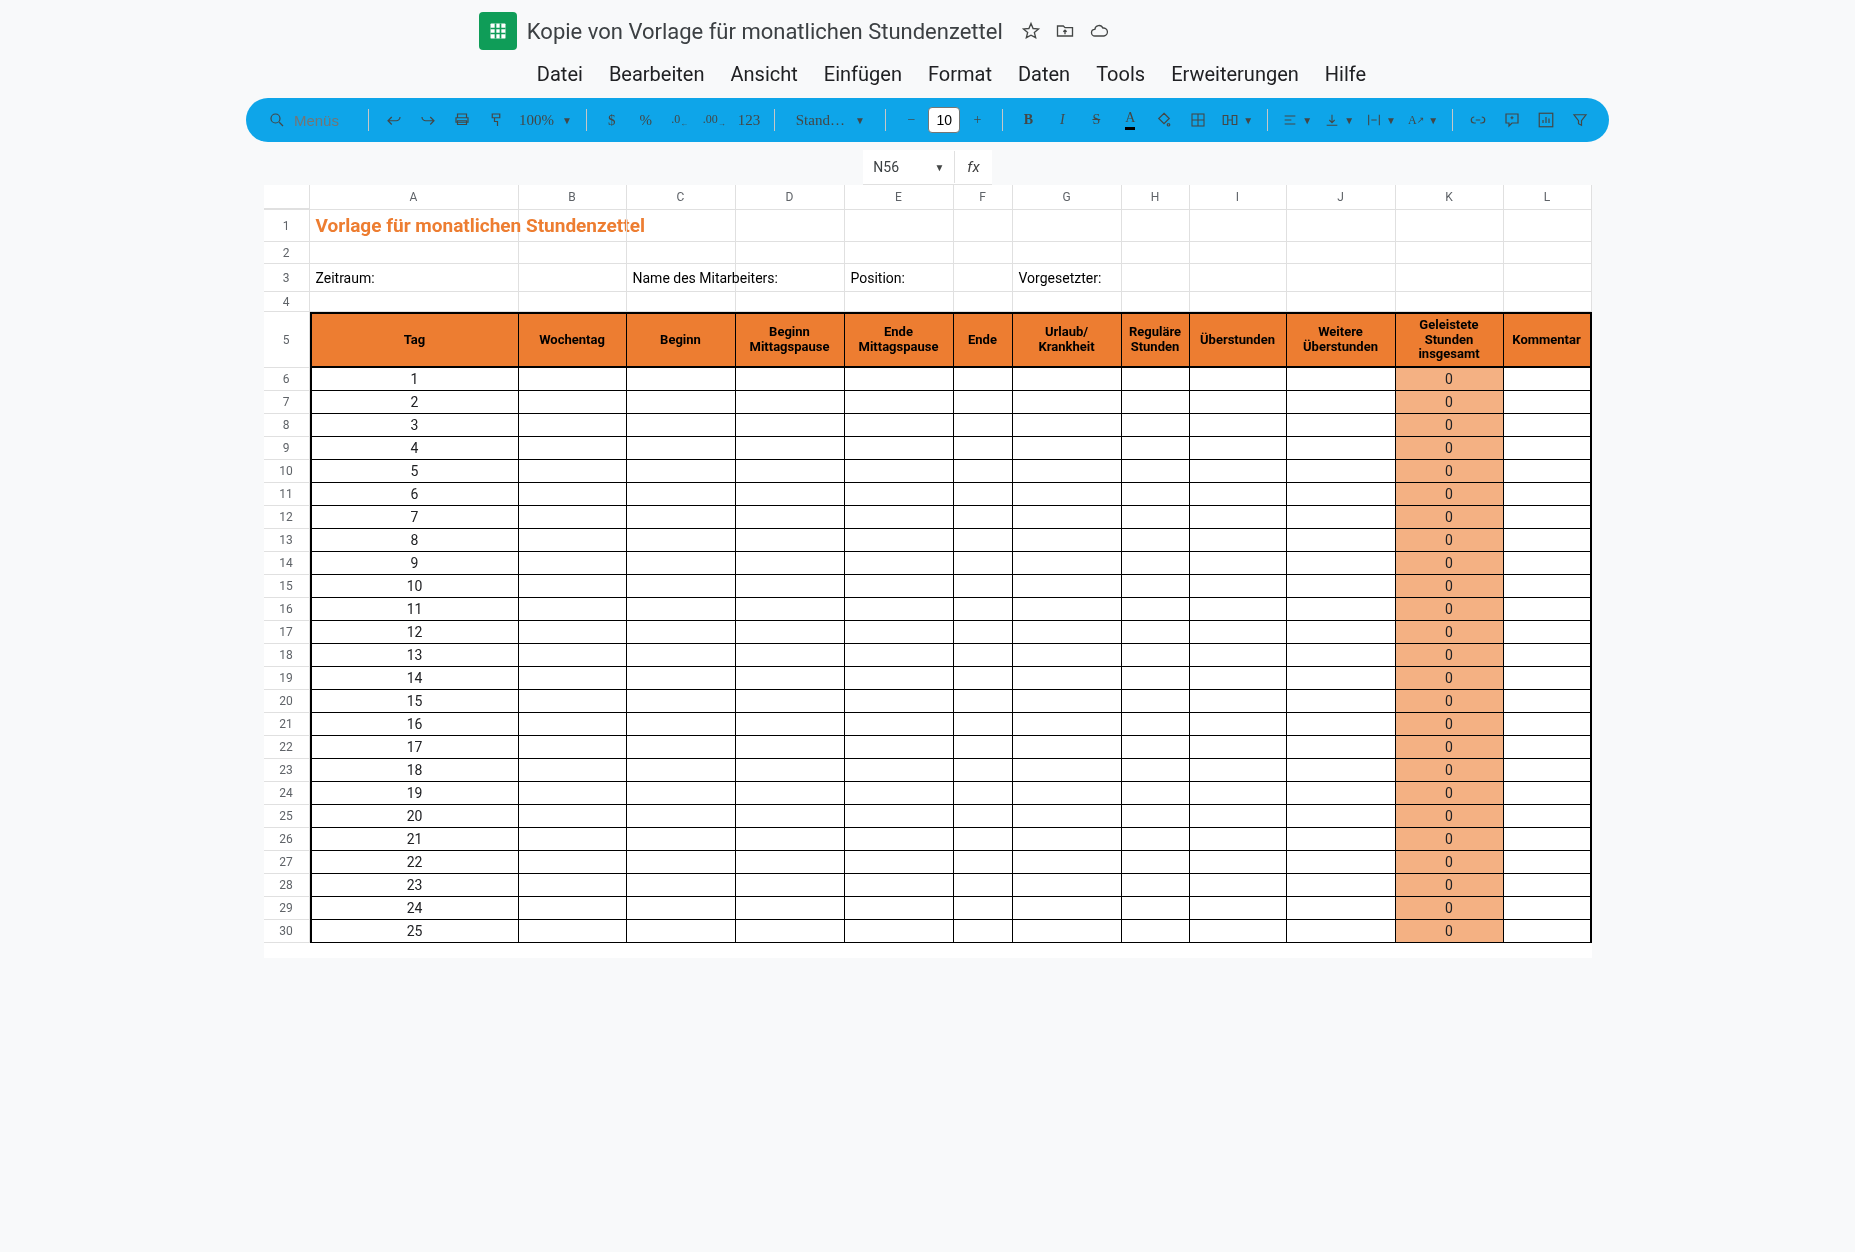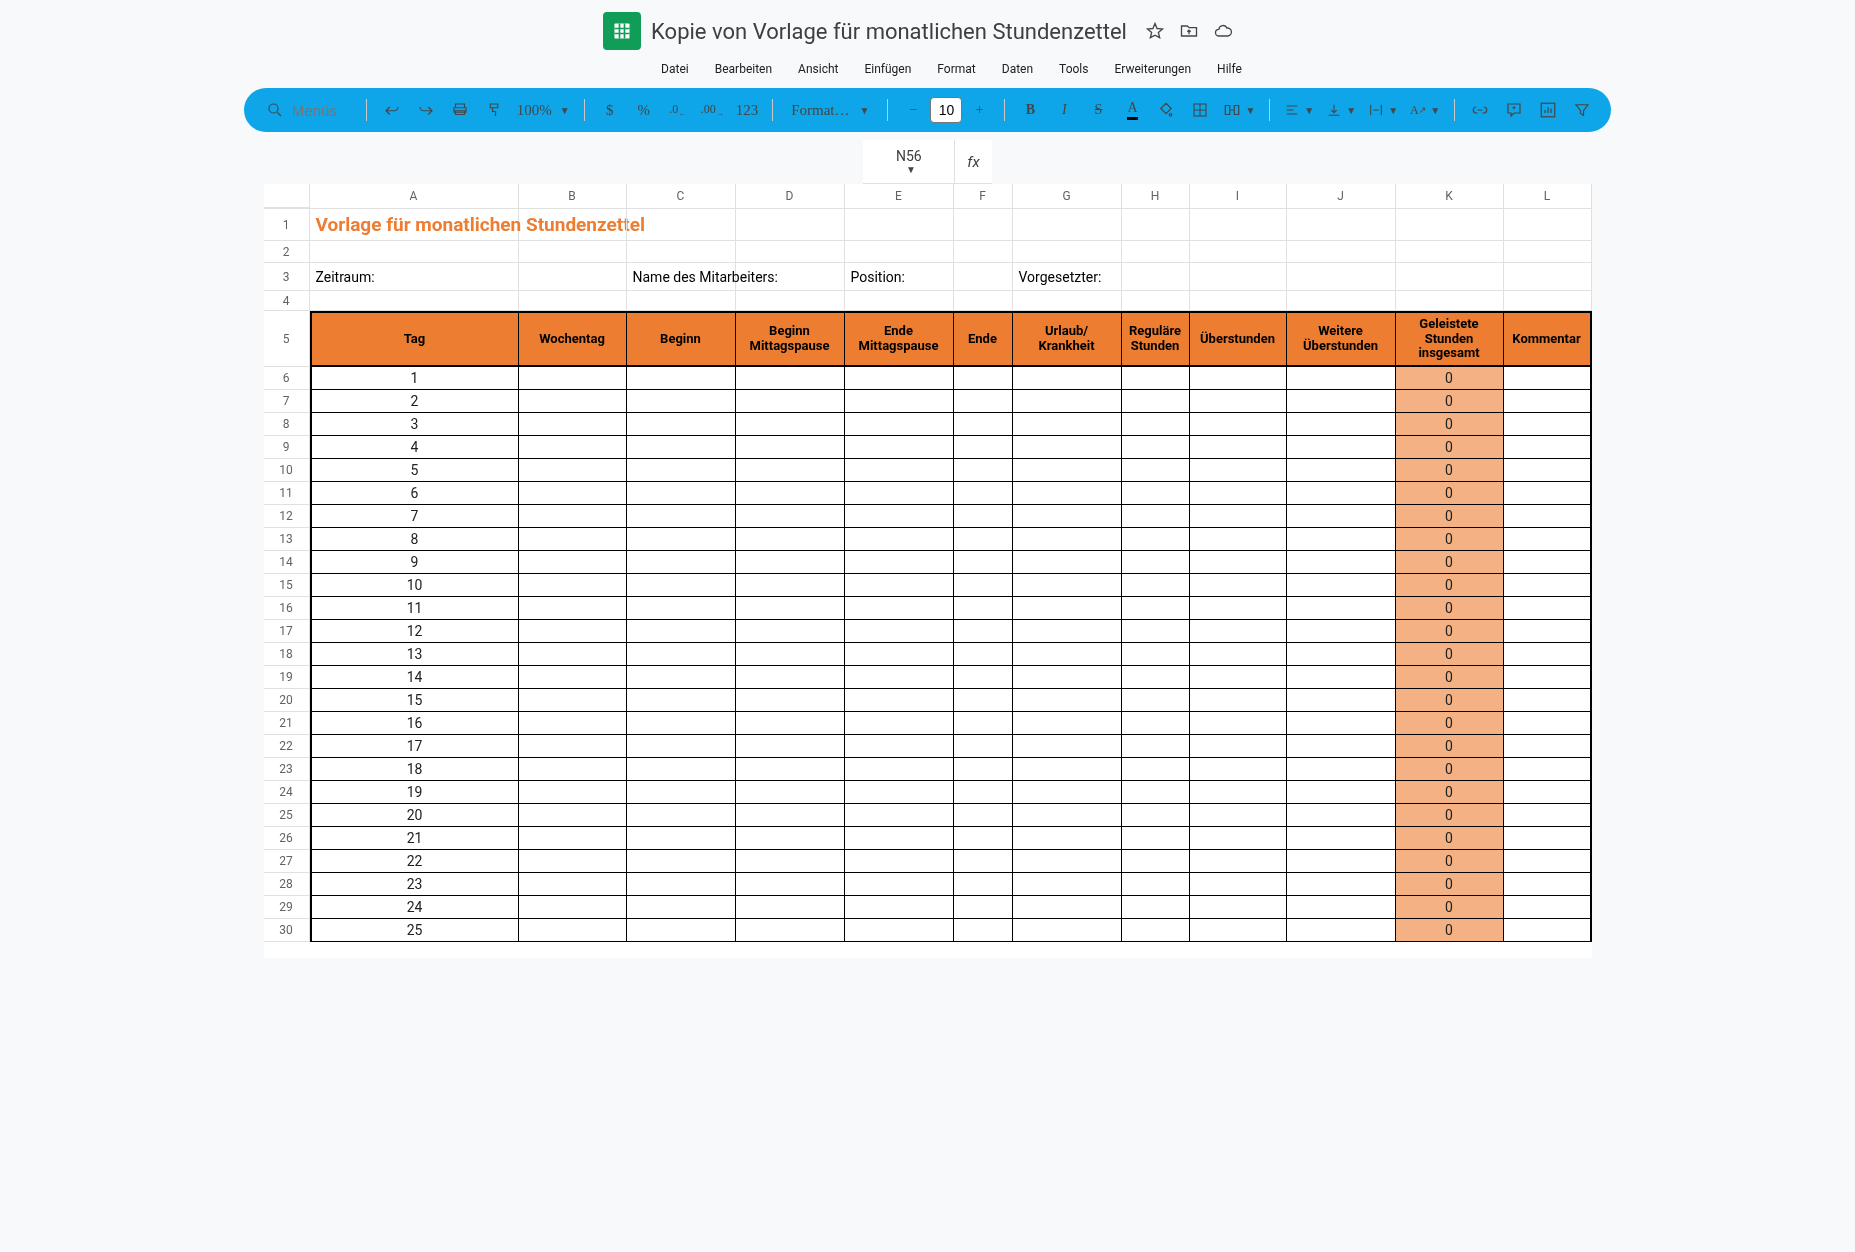--- a/index.html
+++ b/index.html
@@ -15,21 +15,21 @@
   
   .header { background: #f8f9fa; padding: 8px 12px 0 12px; }
   .title-row { display: flex; align-items: center; gap: 10px; padding: 4px 0; }
   .logo { width: 38px; height: 38px; background: #0f9d58; border-radius: 4px; display:flex; align-items:center; justify-content:center; }
   .logo svg { width: 20px; height: 20px; }
   .doc-title { font-size: 22px; color: #3c4043; }
   .title-icons { display:flex; gap:14px; align-items:center; margin-left:8px; color:#5f6368; }
   .title-icons .ic { width:20px; height:20px; cursor:pointer; }
 
   .menubar { display:flex; gap: 6px; padding: 4px 0 8px 48px; }
-  .menubar .menuitem { padding: 4px 10px; font-size: 12px; color:#202124; cursor:pointer; border-radius:4px; }
+  .menubar .menuitem { padding: 4px 10px; font-size: 20px; color:#202124; cursor:pointer; border-radius:4px; }
 
   
   .toolbar-wrap { padding: 0 10px 8px 10px; }
   .toolbar {
     background: #0ea5e9;
     border-radius: 24px;
     padding: 6px 14px;
     display:flex; align-items:center; gap:4px;
     height: 44px;
   }
@@ -48,21 +48,21 @@
   }
   .caret { font-size:10px; margin-left:4px; color:#444746; }
   .search-pill { display:flex; align-items:center; gap:8px; padding:0 8px; }
   .search-pill input { border:none; background:transparent; font-size:15px; width:56px; outline:none; }
   .color-underline { border-bottom: 3px solid #000; padding-bottom:1px; }
 
   
   .formula-row { display:flex; align-items:center; border-bottom:1px solid #e0e0e0; background:#fff; }
   .name-box {
     width: 92px; padding: 8px 10px; font-size:14px; color:#3c4043; display:flex; align-items:center;
-    justify-content:space-between; border-right:1px solid #e0e0e0;flex-direction:column;
+    justify-content:space-between; border-right:1px solid #e0e0e0;
   }
   .fx { padding: 0 12px; color:#404040; font-style:italic; font-size:15px; }
   .formula-input { flex:1; height:34px; }
 
   
   .sheet { flex:1; background:#fff; overflow:hidden; position:relative; }
   .col-headers { display:flex; border-bottom:1px solid #e0e0e0; background:#fff; position:sticky; top:0; }
   .corner { width:46px; height:24px; background:#fff; border-right:1px solid #e0e0e0; border-bottom:1px solid #e0e0e0; }
   .col-h { height:24px; display:flex; align-items:center; justify-content:center; font-size:12px; color:#5f6368; border-right:1px solid #e0e0e0; background:#fff; cursor:pointer; }
 
@@ -186,21 +186,21 @@
           <span style="font-size:12px">.0<sub style="font-size:8px">←</sub></span>
         </div>
       <div class="tb-btn">
           <span style="font-size:12px">.00<sub style="font-size:8px">→</sub></span>
         </div>
       <div class="tb-btn">
           <span class="tb-text">123</span>
         </div>
       <div class="tb-sep"></div>
       <div class="tb-btn font-select">
-          <span class="tb-text">Format…</span>
+          <span class="tb-text">Stand…</span>
           <span class="caret">▼</span>
         </div>
       <div class="tb-sep"></div>
       <div class="font-size-group">
         <div class="tb-btn">−</div>
         <input class="font-size-input" value="10" style="">
         <div class="tb-btn">+</div>
       </div>
       <div class="tb-sep"></div>
       <div class="tb-btn">

